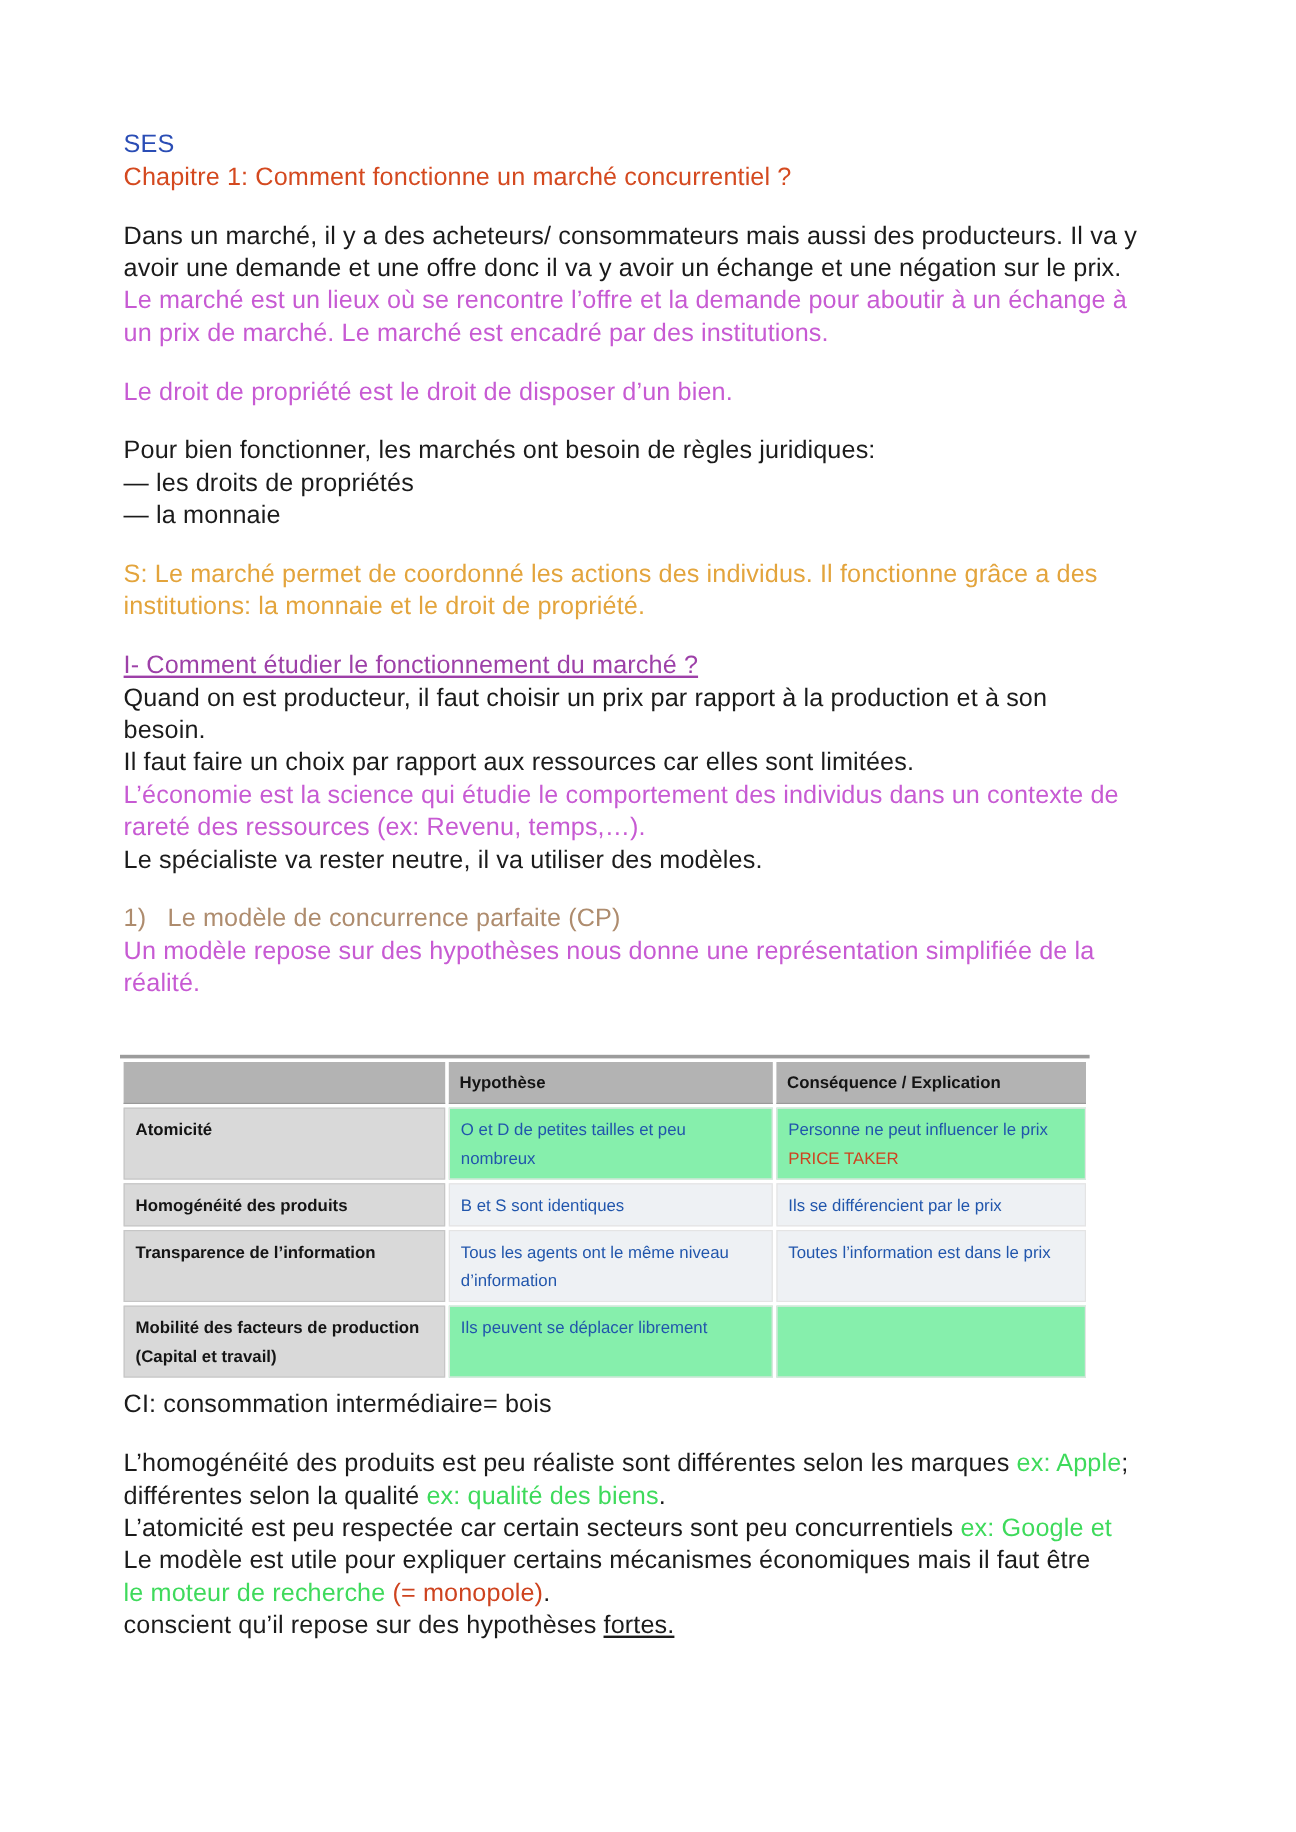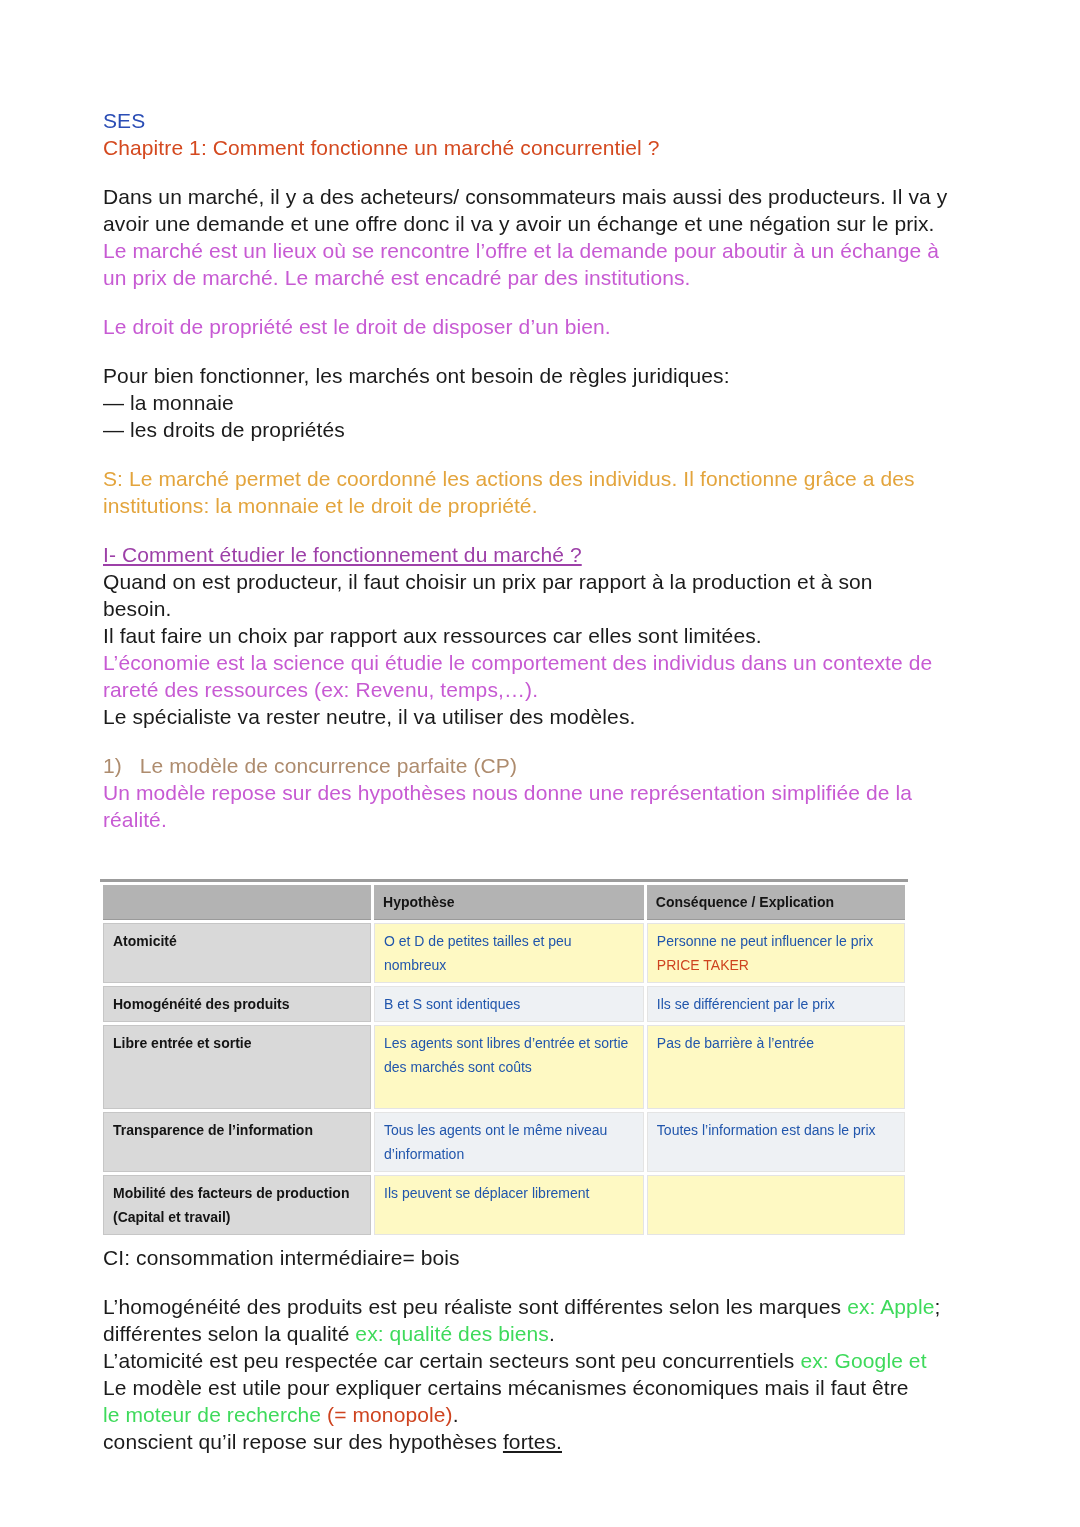--- a/index.html
+++ b/index.html
@@ -54,21 +54,21 @@
     border-bottom: 1px solid #9a9a9a;
     height: 32px;
   }
   table.cp-table tbody th {
     background: #d9d9d9;
     font-weight: bold;
     color: #141414;
     border: 1px solid #c6c6c6;
   }
   table.cp-table tbody td {
-    background: #fef9c3;
+    background: #86efac;
     border: 1px solid #e4e4e4;
   }
   table.cp-table tbody tr.alt td {
     background: #eef1f4;
   }
   .ci-line {
     margin-top: 6px;
   }
 </style>
 </head>
@@ -80,22 +80,22 @@
       <div class="line"><span style="color: rgb(212, 73, 31);">Chapitre 1: Comment fonctionne un marché concurrentiel ?</span></div>
       <div class="blank"></div>
       <div class="line"><span style="color: rgb(27, 27, 27);">Dans un marché, il y a des acheteurs/ consommateurs mais aussi des producteurs. Il va y</span></div>
       <div class="line"><span style="color: rgb(27, 27, 27);">avoir une demande et une offre donc il va y avoir un échange et une négation sur le prix.</span></div>
       <div class="line"><span style="color: rgb(199, 90, 211);">Le marché est un lieux où se rencontre l’offre et la demande pour aboutir à un échange à</span></div>
       <div class="line"><span style="color: rgb(199, 90, 211);">un prix de marché. Le marché est encadré par des institutions.</span></div>
       <div class="blank"></div>
       <div class="line"><span style="color: rgb(199, 90, 211);">Le droit de propriété est le droit de disposer d’un bien.</span></div>
       <div class="blank"></div>
       <div class="line"><span style="color: rgb(27, 27, 27);">Pour bien fonctionner, les marchés ont besoin de règles juridiques:</span></div>
+      <div class="line"><span style="color: rgb(27, 27, 27);">— les droits de propriétés</span></div>
       <div class="line"><span style="color: rgb(27, 27, 27);">— la monnaie</span></div>
-      <div class="line"><span style="color: rgb(27, 27, 27);">— les droits de propriétés</span></div>
       <div class="blank"></div>
       <div class="line"><span style="color: rgb(227, 164, 60);">S: Le marché permet de coordonné les actions des individus. Il fonctionne grâce a des</span></div>
       <div class="line"><span style="color: rgb(227, 164, 60);">institutions: la monnaie et le droit de propriété.</span></div>
       <div class="blank"></div>
       <div class="line"><span style="color: rgb(157, 64, 168); text-decoration: underline;">I- Comment étudier le fonctionnement du marché ?</span></div>
       <div class="line"><span style="color: rgb(27, 27, 27);">Quand on est producteur, il faut choisir un prix par rapport à la production et à son</span></div>
       <div class="line"><span style="color: rgb(27, 27, 27);">besoin.</span></div>
       <div class="line"><span style="color: rgb(27, 27, 27);">Il faut faire un choix par rapport aux ressources car elles sont limitées.</span></div>
       <div class="line"><span style="color: rgb(199, 90, 211);">L’économie est la science qui étudie le comportement des individus dans un contexte de</span></div>
       <div class="line"><span style="color: rgb(199, 90, 211);">rareté des ressources (ex: Revenu, temps,…).</span></div>
@@ -123,25 +123,20 @@
         <tr>
           <th style="height: 56px;">Atomicité</th>
           <td><span style="color: rgb(33, 86, 172);">O et D de petites tailles et peu nombreux</span></td>
           <td><span style="color: rgb(33, 86, 172);">Personne ne peut influencer le prix </span><span style="color: rgb(206, 67, 31);">PRICE TAKER</span></td>
         </tr>
         <tr class="alt">
           <th style="height: 32px;">Homogénéité des produits</th>
           <td><span style="color: rgb(33, 86, 172);">B et S sont identiques</span></td>
           <td><span style="color: rgb(33, 86, 172);">Ils se différencient par le prix</span></td>
         </tr>
-        <tr>
-          <th style="height: 84px;">Libre entrée et sortie</th>
-          <td><span style="color: rgb(33, 86, 172);">Les agents sont libres d’entrée et sortie des marchés sont coûts</span></td>
-          <td><span style="color: rgb(33, 86, 172);">Pas de barrière à l’entrée</span></td>
-        </tr>
         <tr class="alt">
           <th style="height: 52px;">Transparence de l’information</th>
           <td><span style="color: rgb(33, 86, 172);">Tous les agents ont le même niveau d’information</span></td>
           <td><span style="color: rgb(33, 86, 172);">Toutes l’information est dans le prix</span></td>
         </tr>
         <tr>
           <th style="height: 52px;">Mobilité des facteurs de production (Capital et travail)</th>
           <td><span style="color: rgb(33, 86, 172);">Ils peuvent se déplacer librement</span></td>
           <td></td>
         </tr>

